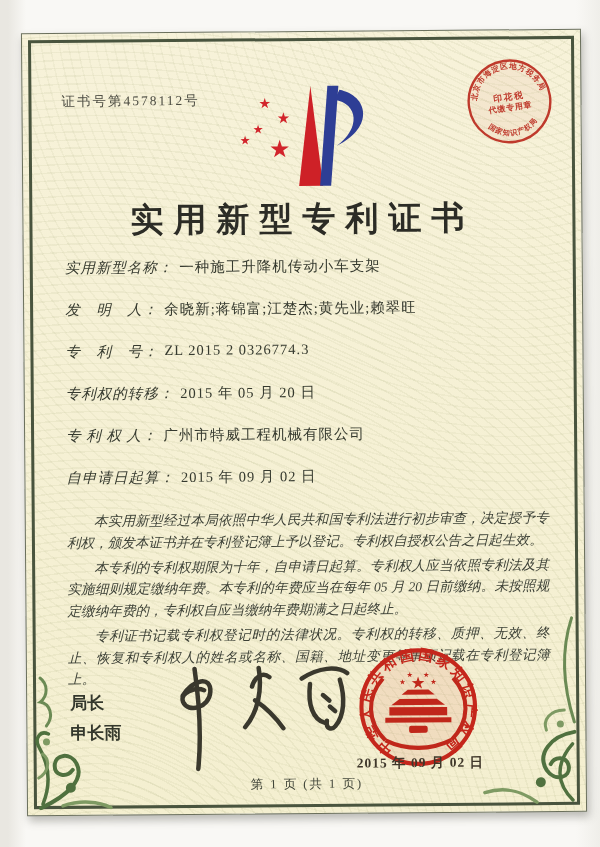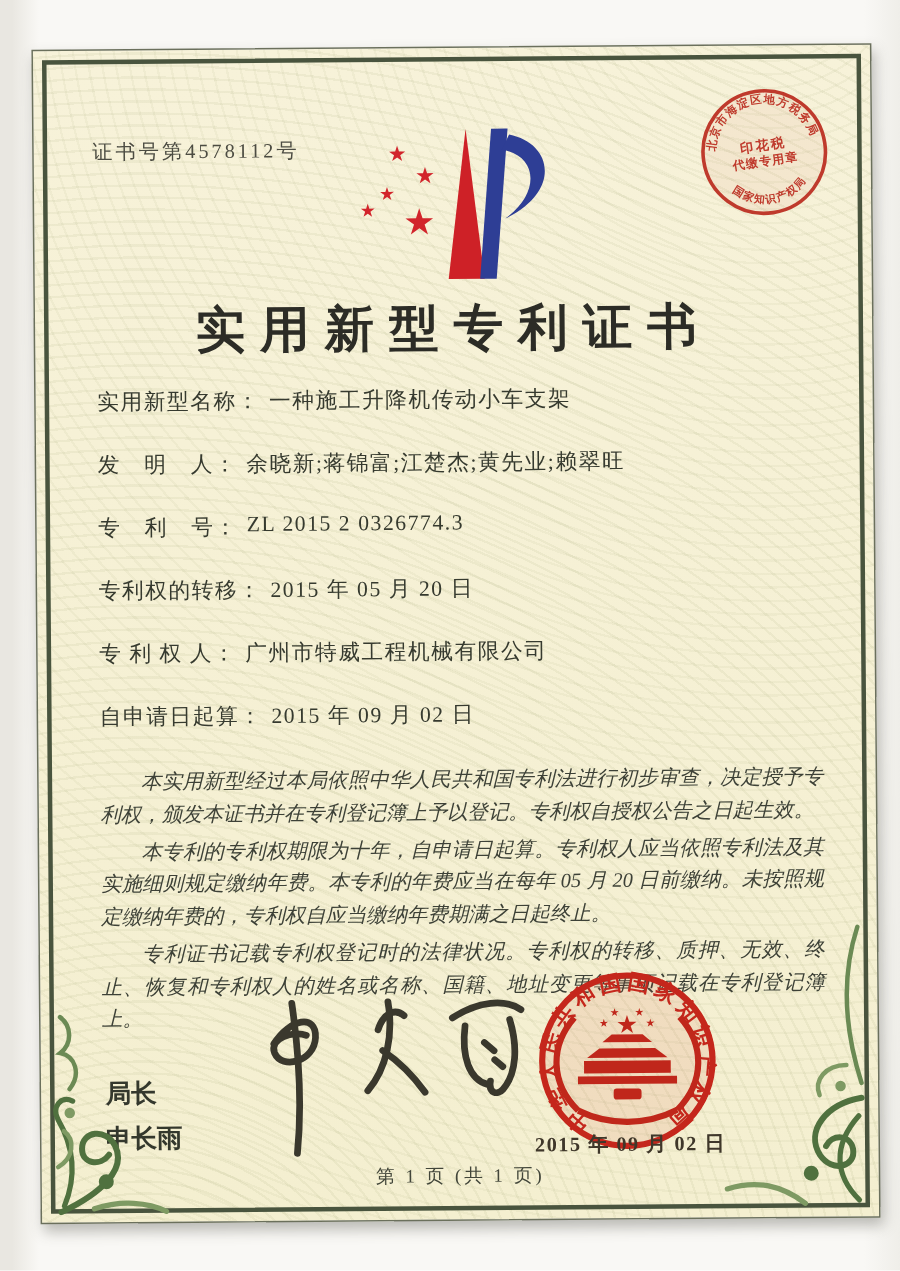--- a/index.html
+++ b/index.html
@@ -19,26 +19,26 @@
     box-shadow:2px 5px 9px rgba(70,70,60,0.35);
     transform:rotate(-0.45deg);
   }
   .cert-inner{position:absolute;inset:6px;border:3px solid #49543e;}
   .abs{position:absolute;}
   .certno{left:30px;top:50px;font-size:13.5px;letter-spacing:2px;color:#4c4c42;}
   .title{left:0;right:0;top:156px;text-align:center;font-size:33px;font-weight:700;
          letter-spacing:10px;color:#2c2c26;}
   .fields{left:32px;right:26px;top:216px;}
   .frow{display:flex;margin-bottom:23px;font-size:14.5px;color:#363a2f;letter-spacing:1px;}
-  .frow .lbl{white-space:pre;flex:0 0 auto;}
+  .frow .lbl{white-space:pre;flex:0 0 auto;font-style:italic;}
   .frow .val{white-space:pre;margin-left:6px;}
   .paras{left:32px;right:26px;top:468px;}
   .paras p{margin:0 0 3px 0;font-size:13.6px;line-height:1.6;text-align:justify;
            text-indent:2em;color:#3d4137;font-style:italic;}
-  .director{left:34px;top:672px;font-size:17px;font-weight:700;color:#34382d;line-height:30px;}
+  .director{left:34px;top:646px;font-size:17px;font-weight:700;color:#34382d;line-height:30px;}
   .sig{left:118px;top:618px;width:200px;height:112px;transform:rotate(-4deg);}
   .sealmain{left:318px;top:603px;width:128px;height:128px;}
   .issuedate{left:320px;top:714px;font-size:13.5px;font-weight:700;letter-spacing:1px;color:#3f372a;z-index:5;}
   .footer{left:0;right:0;top:735px;text-align:center;font-size:12.5px;letter-spacing:2px;color:#42463a;}
   .sealtax{right:14px;top:14px;width:96px;height:96px;transform:rotate(-8deg);}
   .logo{left:50%;top:38px;width:150px;height:120px;transform:translateX(-50%);}
   .logo .star{position:absolute;color:#d2242b;line-height:1;}
   .flourish-bl{left:-4px;bottom:-4px;width:96px;height:142px;}
   .flourish-br{right:-4px;bottom:-4px;width:104px;height:192px;}
   svg{display:block;width:100%;height:100%;}

